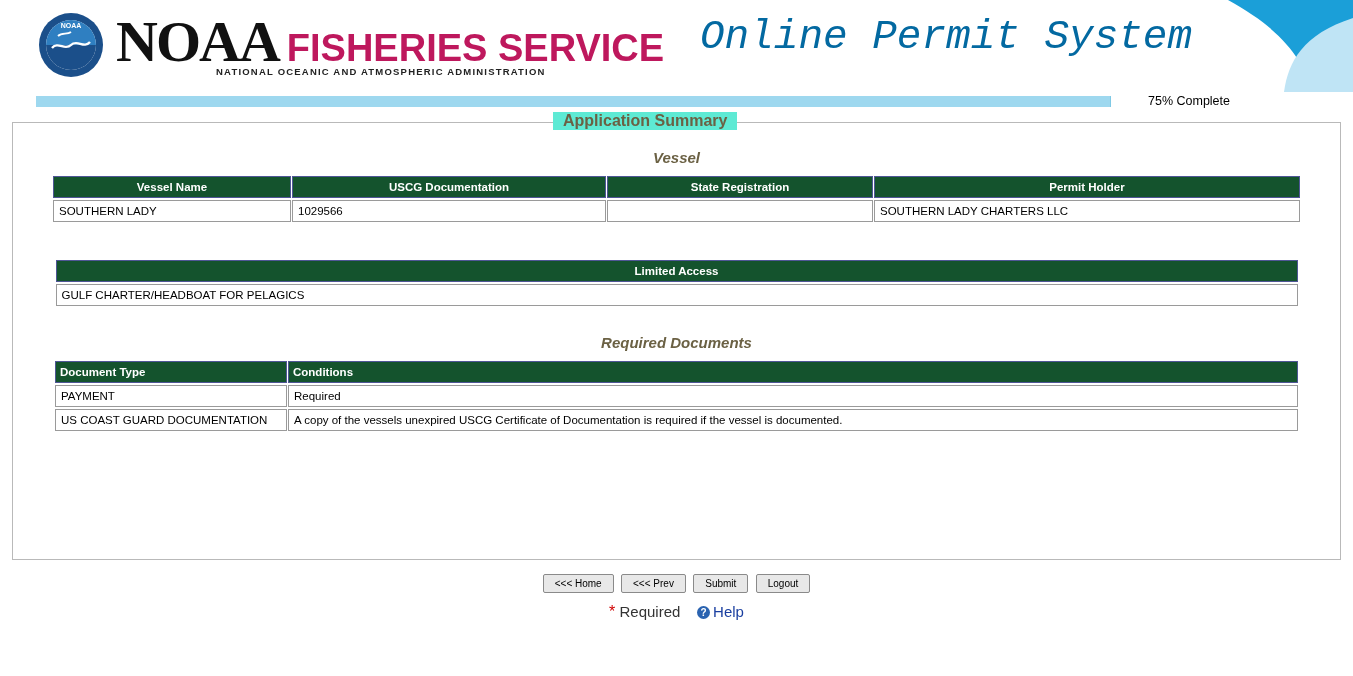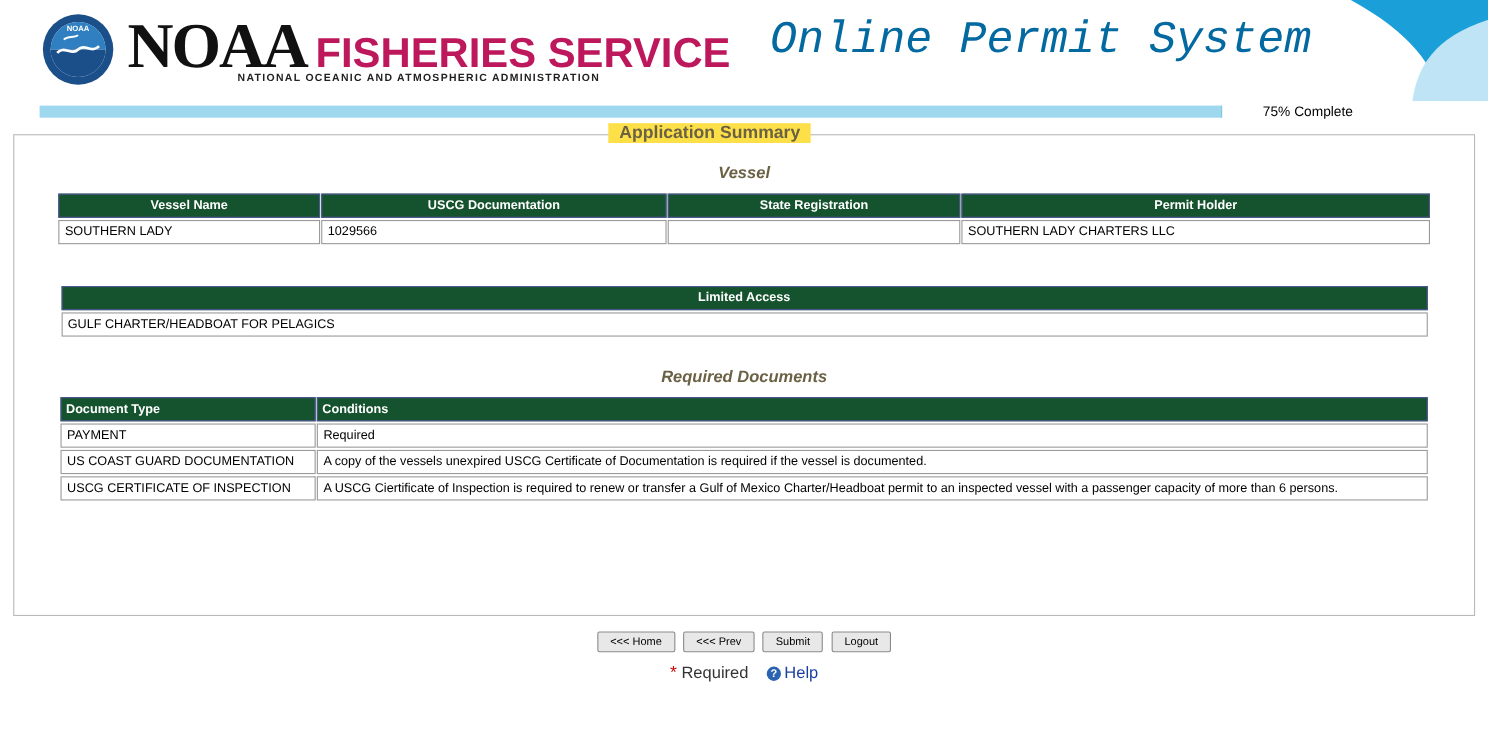--- a/index.html
+++ b/index.html
@@ -116,21 +116,21 @@
   .panel {
     position: relative;
     margin: 8px 12px 0 12px;
     border: 1px solid #b9b9b9;
     height: 436px;
   }
   .panel-legend {
     position: absolute;
     left: 540px;
     top: -11px;
-    background: #fde047;
+    background: #5eead4;
     padding: 0 10px;
     font-size: 16px;
     font-weight: bold;
     color: #6b6144;
   }
 
   .section-title {
     text-align: center;
     font-size: 15px;
     font-weight: bold;
@@ -319,24 +319,20 @@
     </thead>
     <tbody>
       <tr>
         <td>PAYMENT</td>
         <td>Required</td>
       </tr>
       <tr>
         <td>US COAST GUARD DOCUMENTATION</td>
         <td>A copy of the vessels unexpired USCG Certificate of Documentation is required if the vessel is documented.</td>
       </tr>
-      <tr>
-        <td>USCG CERTIFICATE OF INSPECTION</td>
-        <td>A USCG Ciertificate of Inspection is required to renew or transfer a Gulf of Mexico Charter/Headboat permit to an inspected vessel with a passenger capacity of more than 6 persons.</td>
-      </tr>
     </tbody>
   </table>
 </div>
 
 <div class="button-row">
   <button class="btn">&lt;&lt;&lt; Home</button>
   <button class="btn">&lt;&lt;&lt; Prev</button>
   <button class="btn">Submit</button>
   <button class="btn">Logout</button>
 </div>

